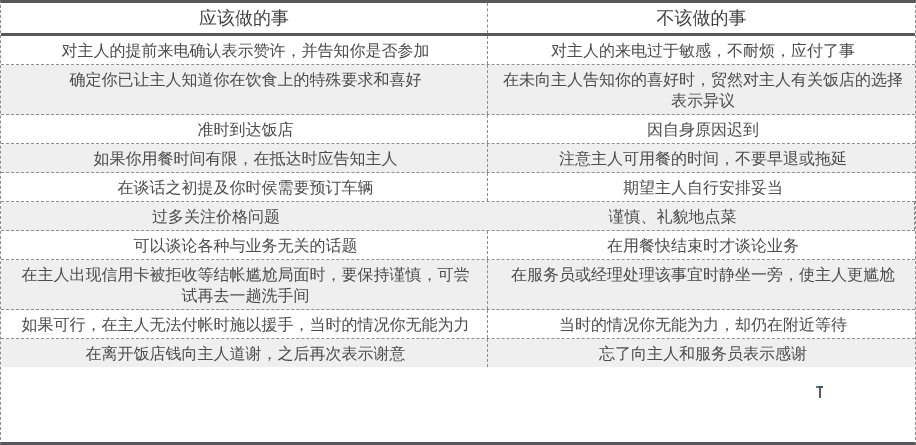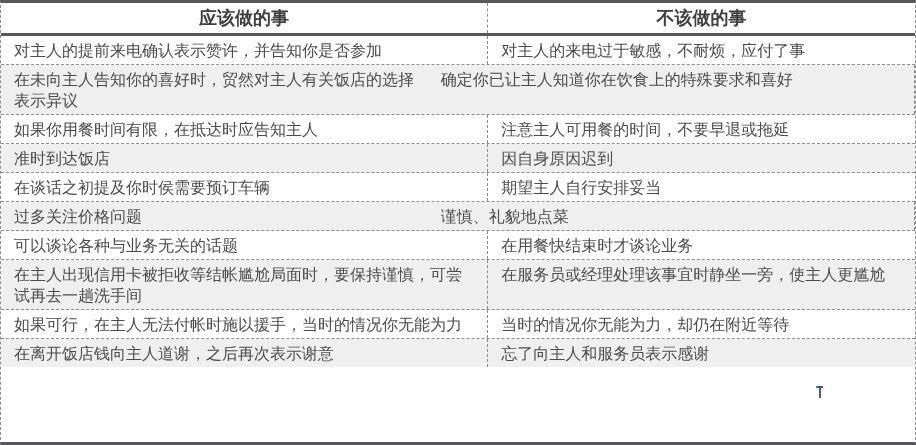--- a/index.html
+++ b/index.html
@@ -19,35 +19,36 @@
     color: var(--body-text, #4c4c4c);
     background: #ffffff;
   }
   .header-row {
     display: flex;
     border-bottom: 3px solid var(--border-dark, #58585b);
     background: #ffffff;
   }
   .header-row .cell {
     font-size: 18px;
-    font-weight: bold;
+    font-weight: normal;
     line-height: 20px;
     text-align: center;
     padding: 5px 8px;
     color: var(--header-text, #3f3f3f);
   }
   .cell.do {
     width: 53.3%;
     border-right: 1px dashed var(--border-dashed, #8e8e8e);
   }
   .cell.dont { flex: 1; }
   .row {
     display: flex;
     border-bottom: 1px dashed var(--border-dashed, #8e8e8e);
     background: #ffffff;
+    text-align: center;
   }
   .row:nth-child(even) { background: var(--row-alt-bg, #efefef); }
   .row:last-child { border-bottom: none; }
   .row .cell {
     font-size: 16px;
     line-height: 21px;
     padding: 4px 10px 3px 13px;
     word-break: break-all;
   }
   
@@ -69,33 +70,33 @@
     <div class="cell do">应该做的事</div>
     <div class="cell dont">不该做的事</div>
   </div>
   <div id="rows">
   <div class="row">
     <div class="cell do">对主人的提前来电确认表示赞许，并告知你是否参加</div>
     <div class="cell dont">对主人的来电过于敏感，不耐烦，应付了事</div>
   </div>
 
   <div class="row">
+    <div class="cell do">确定你已让主人知道你在饮食上的特殊要求和喜好</div>
     <div class="cell dont">在未向主人告知你的喜好时，贸然对主人有关饭店的选择表示异议</div>
-    <div class="cell do">确定你已让主人知道你在饮食上的特殊要求和喜好</div>
   </div>
 
 
   <div class="row">
-    <div class="cell do">如果你用餐时间有限，在抵达时应告知主人</div>
-    <div class="cell dont">注意主人可用餐的时间，不要早退或拖延</div>
+    <div class="cell do">准时到达饭店</div>
+    <div class="cell dont">因自身原因迟到</div>
   </div>
 
   <div class="row">
-    <div class="cell do">准时到达饭店</div>
-    <div class="cell dont">因自身原因迟到</div>
+    <div class="cell do">如果你用餐时间有限，在抵达时应告知主人</div>
+    <div class="cell dont">注意主人可用餐的时间，不要早退或拖延</div>
   </div>
 
   <div class="row">
     <div class="cell do">在谈话之初提及你时侯需要预订车辆</div>
     <div class="cell dont">期望主人自行安排妥当</div>
   </div>
 
   <div class="row">
     <div class="cell dont">过多关注价格问题</div>
     <div class="cell do">谨慎、礼貌地点菜</div>

